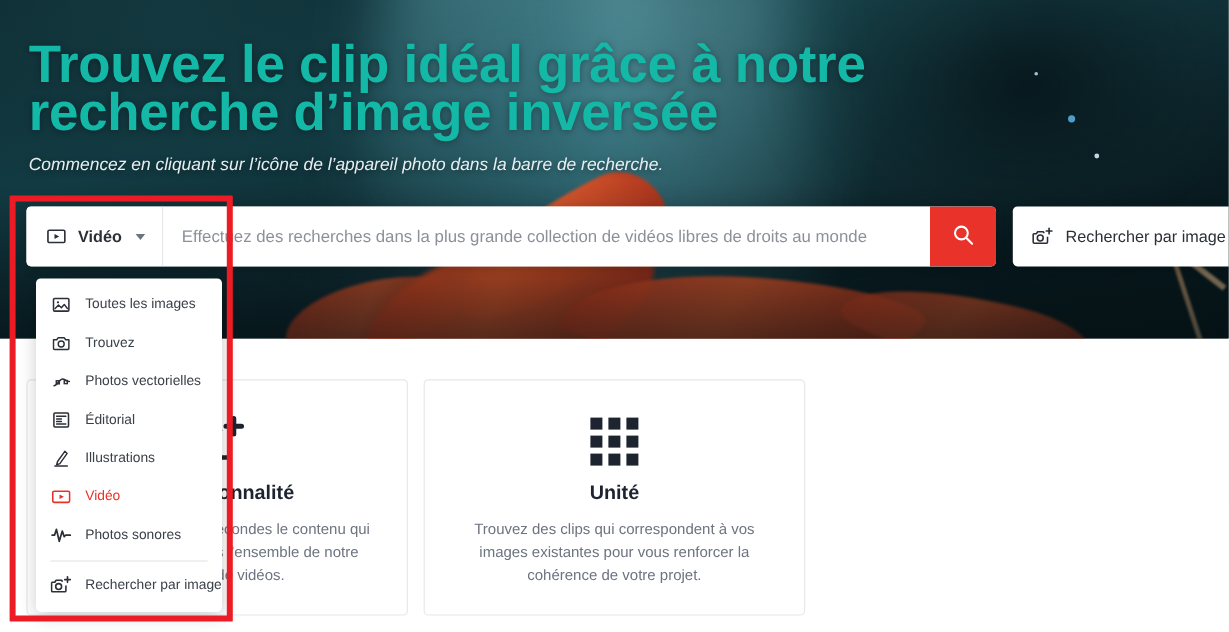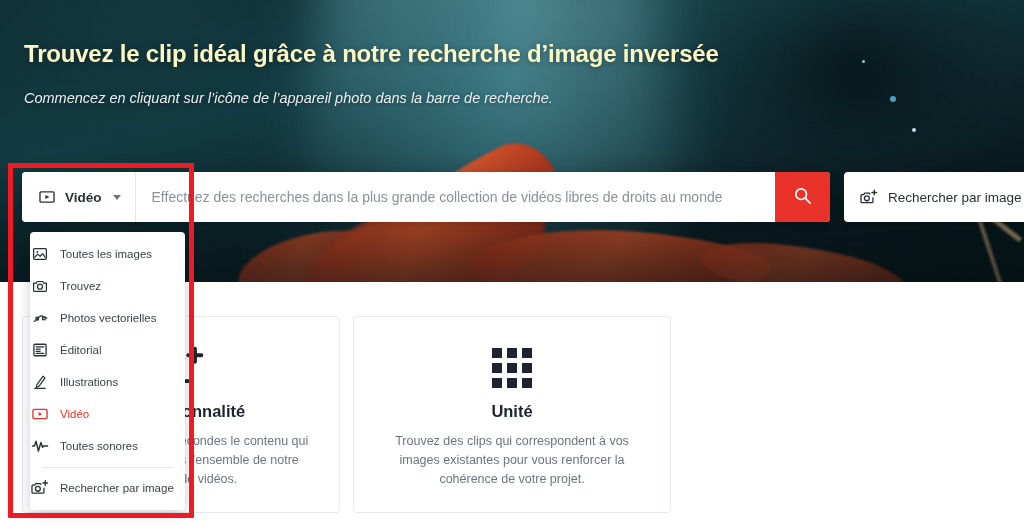--- a/index.html
+++ b/index.html
@@ -71,21 +71,21 @@
   .stem {
     background: linear-gradient(90deg,#b98a5e,#e0b98d);
     filter: blur(1px); opacity:.85;
   }
   .stem-a { left: 940px; top: 210px; width: 90px; height: 5px; transform: rotate(38deg); }
   .stem-b { left: 955px; top: 250px; width: 70px; height: 4px; transform: rotate(72deg); }
   .speck { background: #9ec4d8; border-radius: 50%; filter: blur(.6px); }
 
   .hero-content { position: absolute; left: 24px; top: 34px; width: 900px; z-index: 4; }
   .hero-title {
-    color: #fef9c3; font-size: 24px; line-height: 40px; font-weight: bold;
+    color: #14b8a6; font-size: 44px; line-height: 40px; font-weight: bold;
     letter-spacing: -0.2px; max-width: 880px;
     text-shadow: 0 1px 6px rgba(0,0,0,.35);
   }
   .hero-sub {
     margin-top: 16px; color: #e9eef0; font-size: 14.5px; font-weight: normal;
     text-shadow: 0 1px 5px rgba(0,0,0,.4);
     font-style: italic;
   }
 
   
@@ -121,21 +121,21 @@
   .btn-image-search .lbl { font-size: 13.5px; color: #2b2f36; }
 
   
   .dropdown {
     position: absolute; left: 30px; top: 232px; width: 155px; z-index: 12;
     background: #fff; border-radius: 4px;
     box-shadow: 0 3px 14px rgba(0,0,0,.20); padding: 6px 0 6px 0;
   }
   .dd-item {
     display: flex; align-items: center; gap: 11px;
-    height: 32px; padding: 0 10px 0 1px; cursor: pointer;
+    height: 32px; padding: 0 10px 0 12px; cursor: pointer;
     font-size: 11.5px; color: #3b4149; white-space: nowrap;
   }
   .dd-item.active { color: #e8322a; }
   .dd-icon { width: 18px; height: 18px; display: flex; align-items: center; justify-content: center; flex: 0 0 18px; }
   .dd-sep { height: 1px; background: #e4e6e9; margin: 5px 12px 4px 12px; }
 
   
   .cards { position: absolute; left: 22px; top: 316px; display: flex; gap: 13px; z-index: 2; }
   .card {
     width: 318px; height: 197px; background: #fff;
@@ -290,21 +290,21 @@
       <span>Vidéo</span>
     </div>
 
 
     <div class="dd-item">
       <span class="dd-icon">
         <svg width="18" height="18" viewBox="0 0 20 20" fill="none">
           <path d="M1.6 10h2.2l1.8-5.4 2.6 11L11 6.2l1.8 5.2 1.2-1.4h4.4" stroke="#2b2f36" stroke-width="1.6" stroke-linejoin="round" stroke-linecap="round"></path>
         </svg>
       </span>
-      <span>Toutes sonores</span>
+      <span>Photos sonores</span>
     </div>
 
     <div class="dd-sep"></div>
 
     <div class="dd-item">
       <span class="dd-icon">
         <svg width="18" height="18" viewBox="0 0 22 22" fill="none">
           <path d="M1.2 7.6h3.3l1.3-2h5.6l1 1.5" stroke="#2b2f36" stroke-width="1.6" stroke-linejoin="round"></path>
           <path d="M1.2 7.6v8.6c0 .6.5 1.1 1.1 1.1h12.4c.6 0 1.1-.5 1.1-1.1v-5.4" stroke="#2b2f36" stroke-width="1.6" stroke-linejoin="round"></path>
           <circle cx="8.4" cy="12" r="3" stroke="#2b2f36" stroke-width="1.6"></circle>

